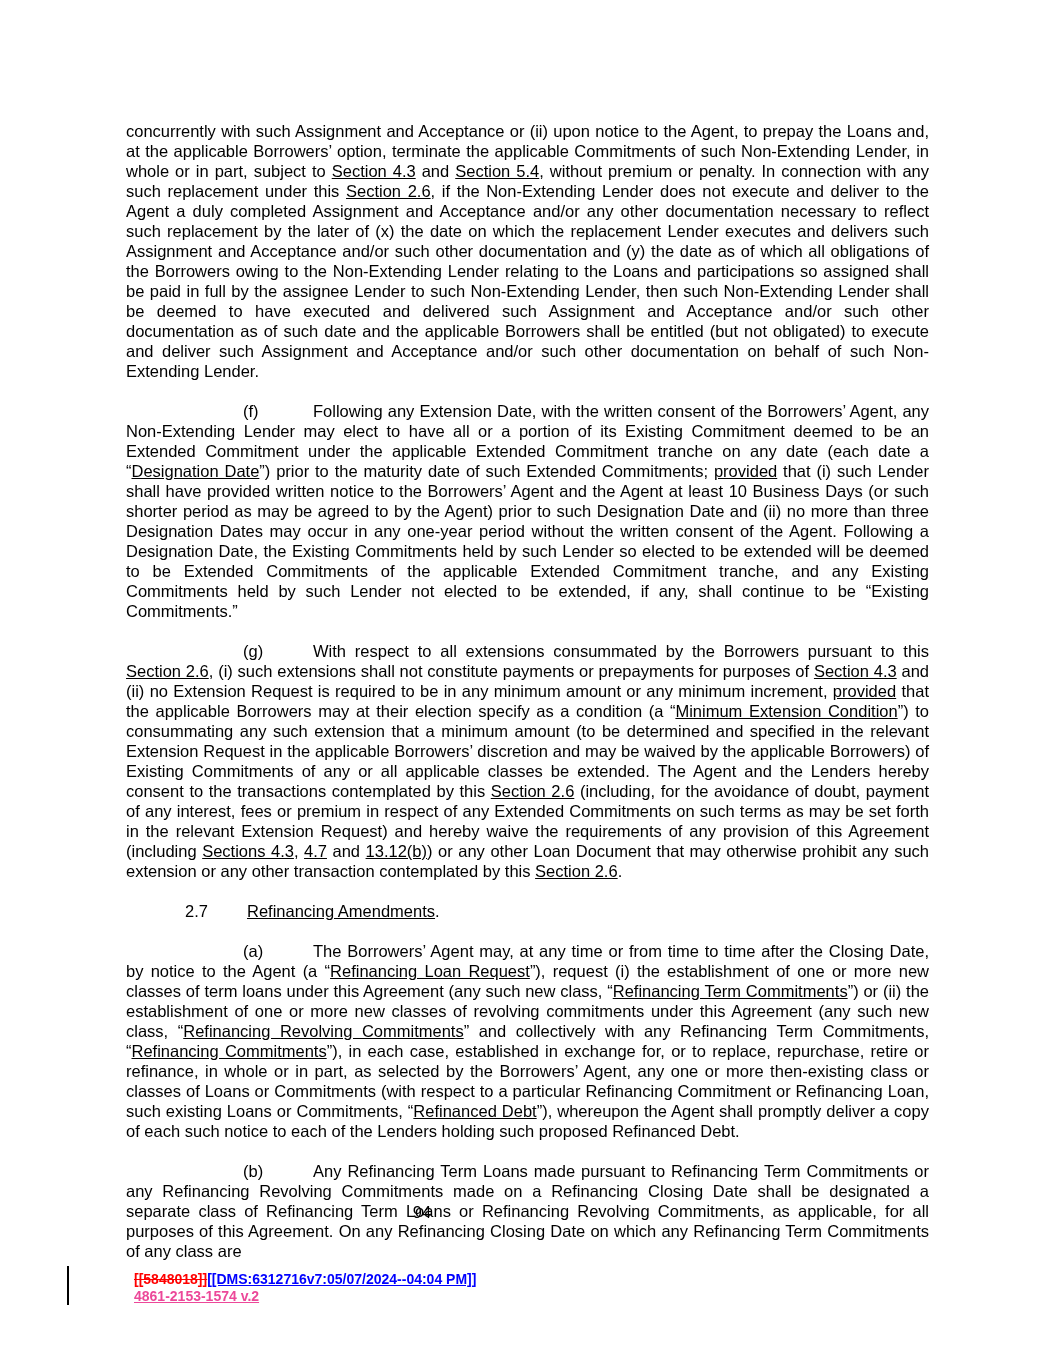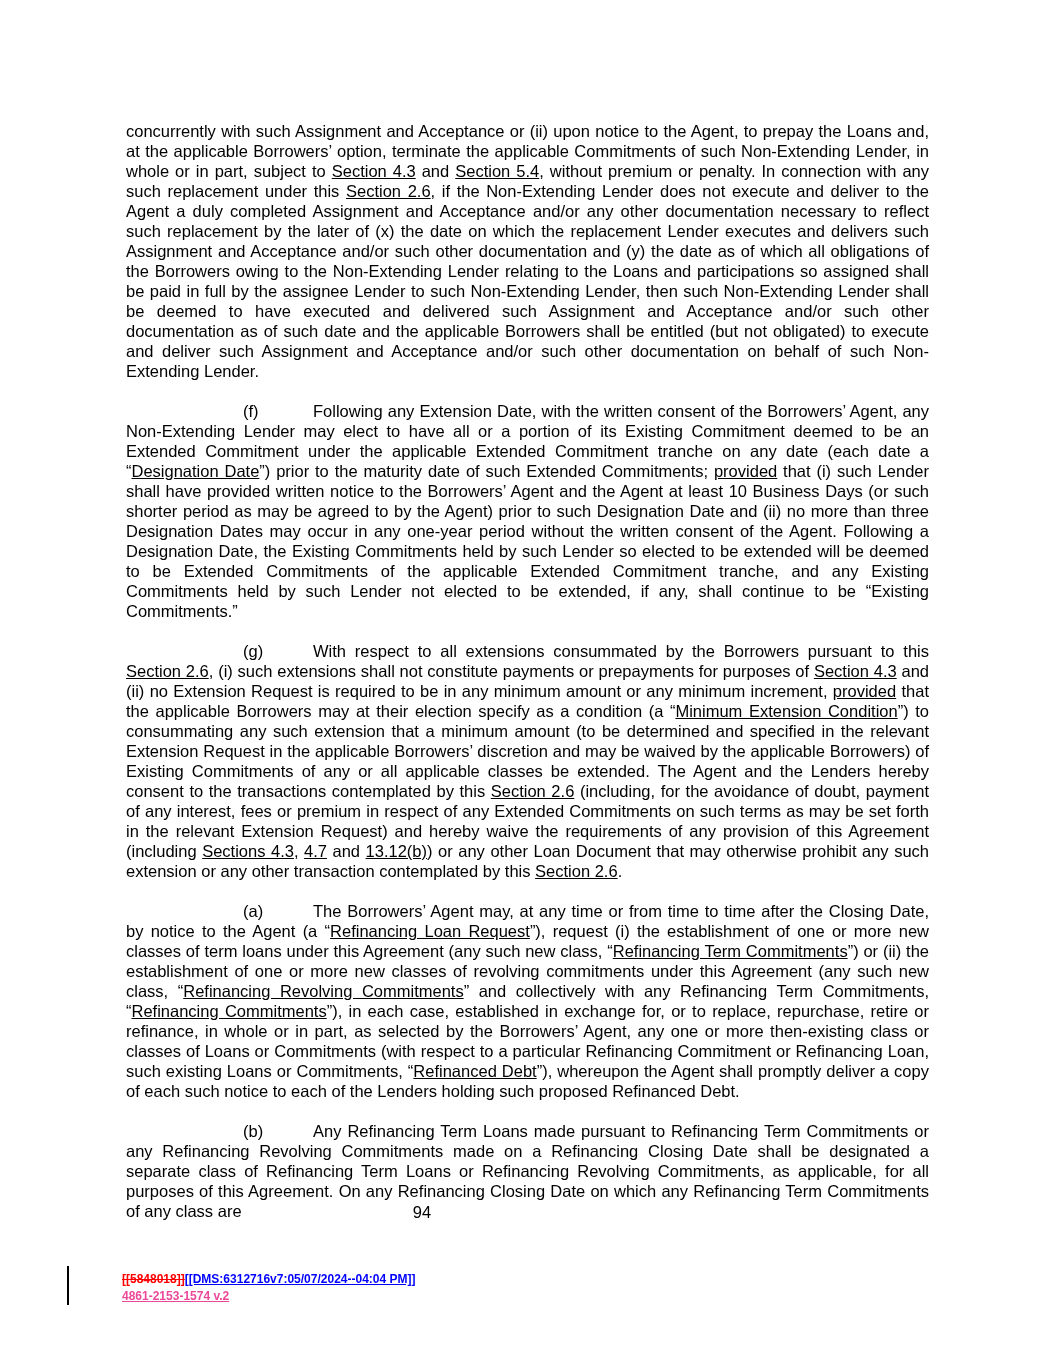--- a/index.html
+++ b/index.html
@@ -35,42 +35,43 @@
     font-size: 16.5px;
   }
   .changebar {
     position: absolute;
     left: 67px; top: 1266px;
     width: 2px; height: 39px;
     background: #000000;
   }
   .footer {
     position: absolute;
-    left: 122px; top: 1271px;
-    font-size: 12px;
+    left: 134px; top: 1271px;
+    font-size: 14px;
     font-weight: bold;
     line-height: 17px;
     white-space: nowrap;
   }
   .strike { text-decoration: line-through; }
   .stamp { text-decoration: underline; }
 </style>
 </head>
 <body>
 
 <div class="page">
 
   <div class="textblock">
 
     <p class="para"><span>concurrently with such Assignment and Acceptance or (ii) upon notice to the Agent, to prepay the Loans and, at the applicable Borrowers’ option, terminate the applicable Commitments of such Non-Extending Lender, in whole or in part, subject to </span><span class="u">Section 4.3</span><span> and </span><span class="u">Section 5.4</span><span>, without premium or penalty.  In connection with any such replacement under this </span><span class="u">Section 2.6</span><span>, if the Non-Extending Lender does not execute and deliver to the Agent a duly completed Assignment and Acceptance and/or any other documentation necessary to reflect such replacement by the later of (x) the date on which the replacement Lender executes and delivers such Assignment and Acceptance and/or such other documentation and (y) the date as of which all obligations of the Borrowers owing to the Non-Extending Lender relating to the Loans and participations so assigned shall be paid in full by the assignee Lender to such Non-Extending Lender, then such Non-Extending Lender shall be deemed to have executed and delivered such Assignment and Acceptance and/or such other documentation as of such date and the applicable Borrowers shall be entitled (but not obligated) to execute and deliver such Assignment and Acceptance and/or such other documentation on behalf of such Non-Extending Lender.</span></p>
 
     <p class="para indent"><span class="plabel">(f)</span><span><span>Following any Extension Date, with the written consent of the Borrowers’ Agent, any Non-Extending Lender may elect to have all or a portion of its Existing Commitment deemed to be an Extended Commitment under the applicable Extended Commitment tranche on any date (each date a “</span><span class="u">Designation Date</span><span>”) prior to the maturity date of such Extended Commitments; </span><span class="u">provided</span><span> that (i) such Lender shall have provided written notice to the Borrowers’ Agent and the Agent at least 10 Business Days (or such shorter period as may be agreed to by the Agent) prior to such Designation Date and (ii) no more than three Designation Dates may occur in any one-year period without the written consent of the Agent.  Following a Designation Date, the Existing Commitments held by such Lender so elected to be extended will be deemed to be Extended Commitments of the applicable Extended Commitment tranche, and any Existing Commitments held by such Lender not elected to be extended, if any, shall continue to be “Existing Commitments.”</span></span></p>
 
     <p class="para indent"><span class="plabel">(g)</span><span><span>With respect to all extensions consummated by the Borrowers pursuant to this </span><span class="u">Section 2.6</span><span>, (i) such extensions shall not constitute payments or prepayments for purposes of </span><span class="u">Section 4.3</span><span> and (ii) no Extension Request is required to be in any minimum amount or any minimum increment, </span><span class="u">provided</span><span> that the applicable Borrowers may at their election specify as a condition (a “</span><span class="u">Minimum Extension Condition</span><span>”) to consummating any such extension that a minimum amount (to be determined and specified in the relevant Extension Request in the applicable Borrowers’ discretion and may be waived by the applicable Borrowers) of Existing Commitments of any or all applicable classes be extended.  The Agent and the Lenders hereby consent to the transactions contemplated by this </span><span class="u">Section 2.6</span><span> (including, for the avoidance of doubt, payment of any interest, fees or premium in respect of any Extended Commitments on such terms as may be set forth in the relevant Extension Request) and hereby waive the requirements of any provision of this Agreement (including </span><span class="u">Sections 4.3</span><span>, </span><span class="u">4.7</span><span> and </span><span class="u">13.12(b)</span><span>) or any other Loan Document that may otherwise prohibit any such extension or any other transaction contemplated by this </span><span class="u">Section 2.6</span><span>.</span></span></p>
 
+    <p class="heading"><span class="hnum">2.7</span><span class="u">Refinancing Amendments</span><span>.</span></p>
 
     <p class="para indent"><span class="plabel">(a)</span><span><span>The Borrowers’ Agent may, at any time or from time to time after the Closing Date, by notice to the Agent (a “</span><span class="u">Refinancing Loan Request</span><span>”), request (i) the establishment of one or more new classes of term loans under this Agreement (any such new class, “</span><span class="u">Refinancing Term Commitments</span><span>”) or (ii) the establishment of one or more new classes of revolving commitments under this Agreement (any such new class, “</span><span class="u">Refinancing Revolving Commitments</span><span>” and collectively with any Refinancing Term Commitments, “</span><span class="u">Refinancing Commitments</span><span>”), in each case, established in exchange for, or to replace, repurchase, retire or refinance, in whole or in part, as selected by the Borrowers’ Agent, any one or more then-existing class or classes of Loans or Commitments (with respect to a particular Refinancing Commitment or Refinancing Loan, such existing Loans or Commitments, “</span><span class="u">Refinanced Debt</span><span>”), whereupon the Agent shall promptly deliver a copy of each such notice to each of the Lenders holding such proposed Refinanced Debt.</span></span></p>
 
     <p class="para indent"><span class="plabel">(b)</span><span><span>Any Refinancing Term Loans made pursuant to Refinancing Term Commitments or any Refinancing Revolving Commitments made on a Refinancing Closing Date shall be designated a separate class of Refinancing Term Loans or Refinancing Revolving Commitments, as applicable, for all purposes of this Agreement.  On any Refinancing Closing Date on which any Refinancing Term Commitments of any class are</span></span></p>
 
   </div>
 
   <div class="pagenum">94</div>
 
   <div class="changebar"></div>

